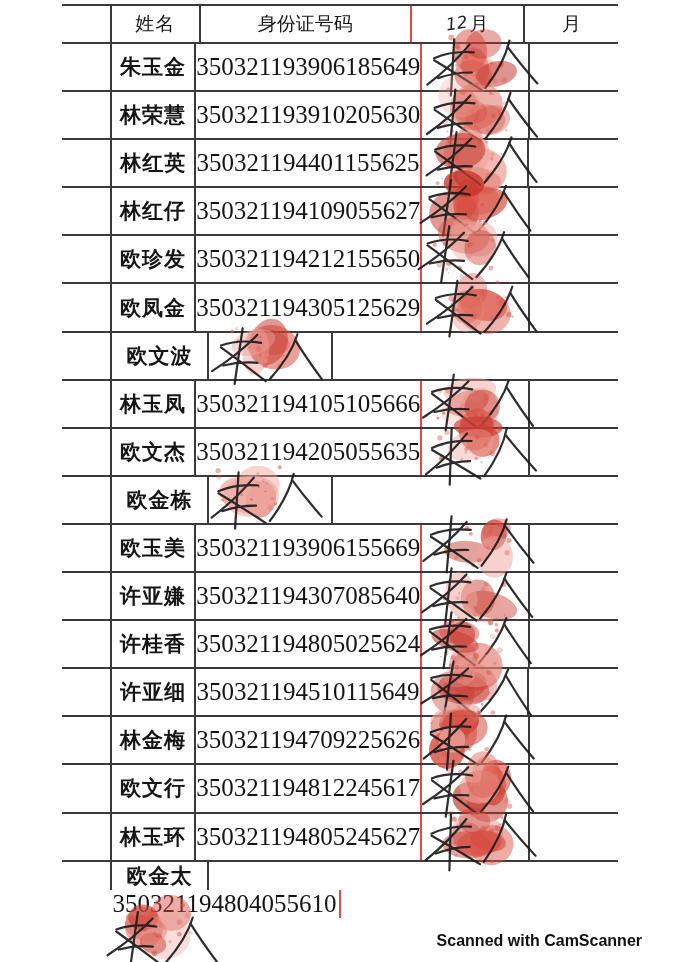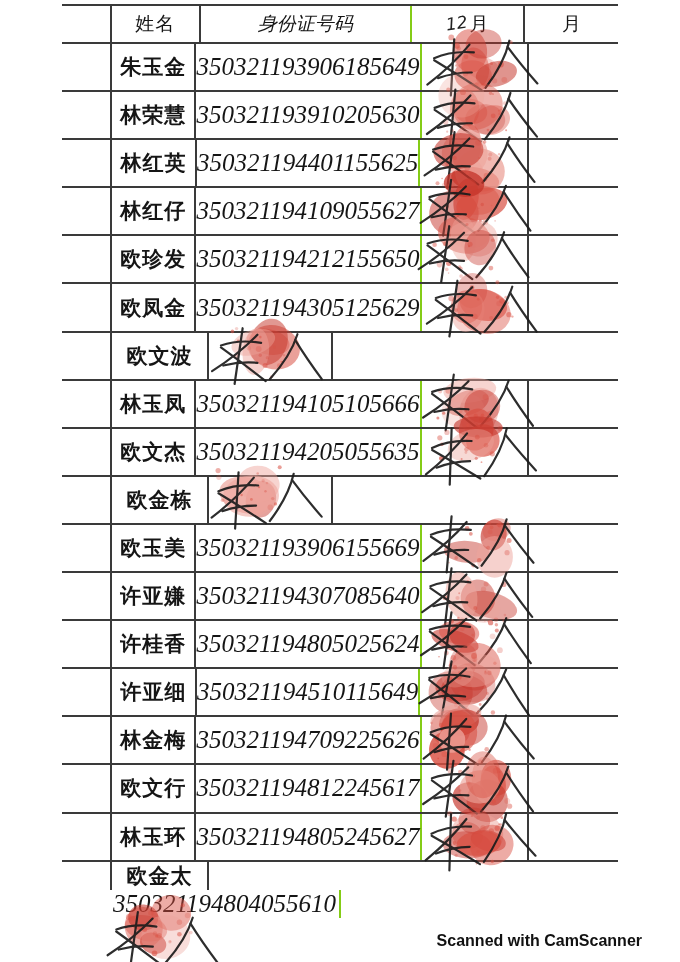--- a/index.html
+++ b/index.html
@@ -15,21 +15,21 @@
   }
   .row{display:flex;border-bottom:2px solid #3a3a3a;box-sizing:border-box;padding-left:48px;}
   .row.header{height:38px;}
   .row.data{height:48.1px;}
   .row.last{border-bottom:none;flex-direction:column;}
   .cell{
     box-sizing:border-box;display:flex;align-items:center;justify-content:center;
     color:#151515;position:relative;
   }
   .cell.c-name{width:99px;border-left:2px solid #3a3a3a;border-right:2px solid #3a3a3a;font-size:21px;letter-spacing:1px;font-weight:bold;}
-  .cell.c-id{width:231px;border-right:2px solid #84cc16;font-size:25px;font-family:"Liberation Serif",serif;font-style:italic;}
+  .cell.c-id{width:231px;border-right:2px solid #ef4444;font-size:25px;font-family:"Liberation Serif",serif;}
   .cell.c-sign{width:124px;border-right:2px solid #3a3a3a;overflow:visible;}
   .cell.c-month{width:102px;}
   .row.header .cell{font-size:19px;font-weight:normal;}
   .hand-12{
     font-family:"DejaVu Sans",sans-serif;font-style:italic;font-size:17px;
     display:inline-block;transform:rotate(-8deg) translateY(-1px);margin-right:2px;color:#222;
   }
   .seal{
     position:absolute;left:-2px;top:-8px;width:128px;height:66px;
     overflow:visible;pointer-events:none;

